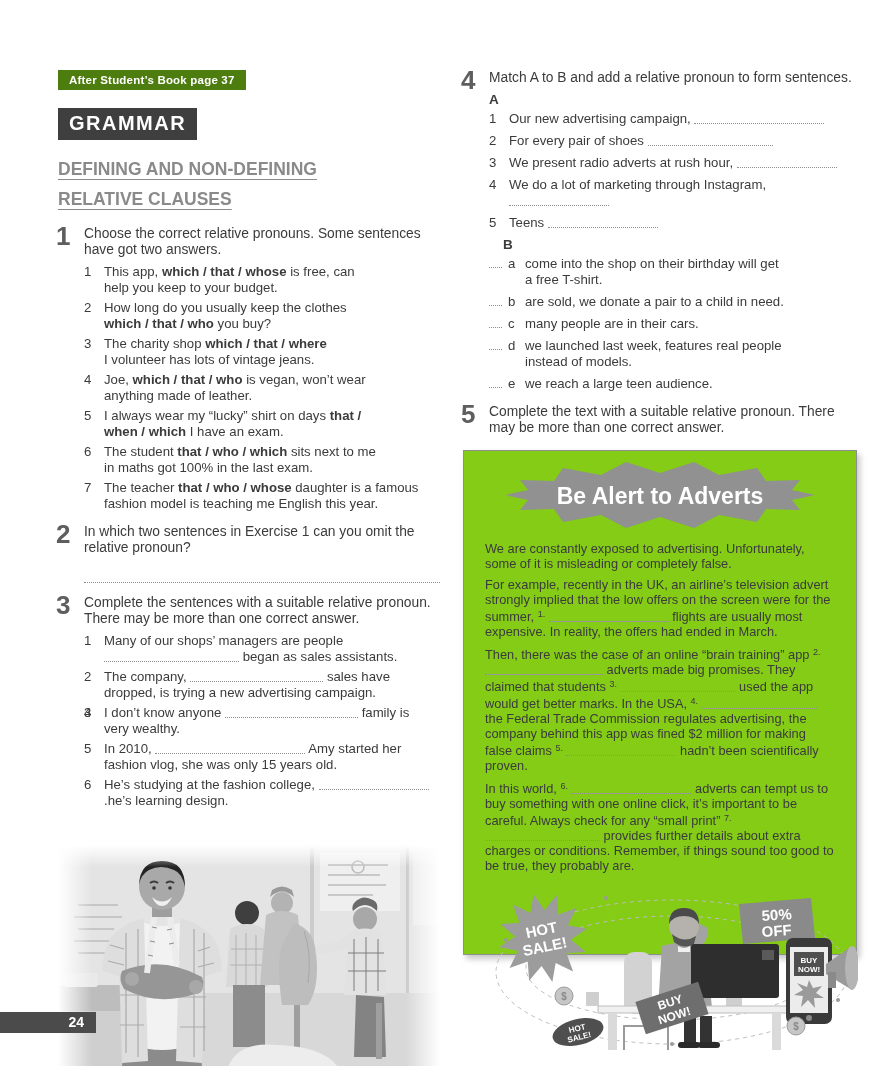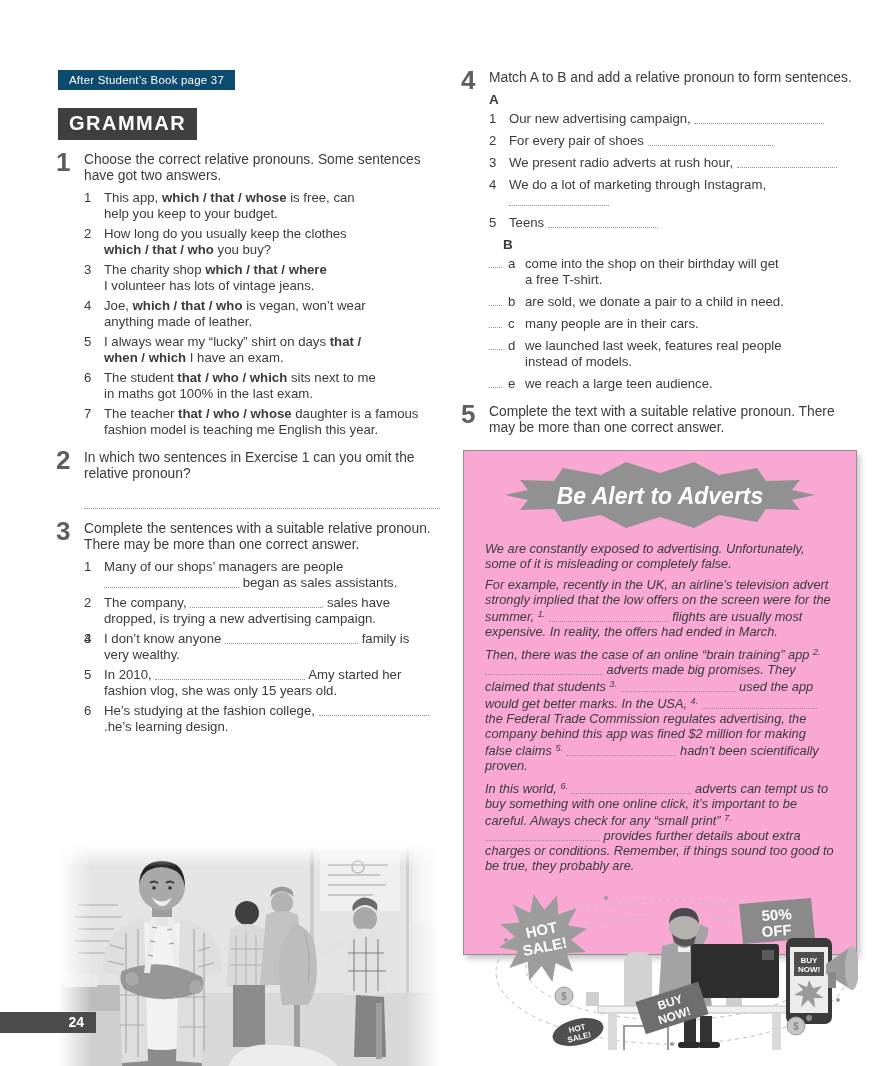--- a/index.html
+++ b/index.html
@@ -1,20 +1,20 @@
 <!DOCTYPE html>
 <html><head>
 <meta charset="utf-8">
 <style>
   html,body{margin:0;padding:0;background:#fff;}
   .page{position:relative;width:880px;height:1066px;background:#fff;overflow:hidden;
         font-family:"Liberation Sans",sans-serif;color:#3b3b3b;}
   .left-col{position:absolute;left:58px;top:70px;width:384px;}
   .right-col{position:absolute;left:463px;top:70px;width:394px;}
-  .tag{display:inline-block;background:#0c4a6e;color:#fff;font-weight:normal;font-size:11.5px;
+  .tag{display:inline-block;background:#4d7c0f;color:#fff;font-weight:bold;font-size:11.5px;
        padding:4px 11px;letter-spacing:.2px;}
   .grammar{display:inline-block;background:#3f3f3f;color:#fff;font-weight:bold;font-size:20px;
        letter-spacing:1.5px;padding:4px 11px 5px;margin-top:18px;}
   .topic{margin:14px 0 0;font-size:17.5px;font-weight:bold;color:#8a8a8a;line-height:30px;}
   .topic .u{text-decoration:underline;text-underline-offset:4px;}
   .ex{position:relative;padding-left:26px;margin-top:12px;}
   .ex:first-child{margin-top:0;}
   .ex-num{position:absolute;left:-2px;top:-5px;font-size:26px;font-weight:bold;color:#5e5e5e;}
   .ex-inst{margin:0 0 6px;font-size:13.8px;line-height:16px;font-weight:normal;color:#3b3b3b;}
   .items{list-style:none;margin:0;padding:0;}
@@ -23,22 +23,22 @@
   .b{font-weight:bold;}
   .blank{display:inline-block;border-bottom:1.3px dotted #8f8f8f;height:11px;vertical-align:-1px;}
   .sup{font-size:9px;vertical-align:4px;}
   .answer-line{margin:16px 0 2px;border-bottom:1.3px dotted #8f8f8f;height:10px;width:356px;}
   .ab-label{font-weight:bold;font-size:13.5px;margin:2px 0 4px 0;}
   .ab-label.bl{margin-left:14px;margin-top:6px;}
   .items-b .item{padding-left:36px;margin-bottom:4px;}
   .items-b .b-ans{position:absolute;left:0;top:0;width:13px;}
   .items-b .item-l{position:absolute;left:19px;top:0;}
   .ex4 .item{margin-bottom:6px;}
-  .advert-box{margin-top:14px;background:#f9a8d4;border:1px solid #8f8f8f;min-height:505px;
-      box-shadow:3px 4px 6px rgba(0,0,0,.22);padding:0 13px 10px;box-sizing:border-box;font-style:italic;}
+  .advert-box{margin-top:14px;background:#84cc16;border:1px solid #8f8f8f;min-height:505px;
+      box-shadow:3px 4px 6px rgba(0,0,0,.22);padding:0 13px 10px;box-sizing:border-box;}
   .starburst-wrap{text-align:center;margin:8px 0 4px;}
   .box-p{margin:6px 8px;font-size:12.8px;line-height:15px;}
   .photo-wrap{position:absolute;left:58px;top:845px;width:382px;height:221px;}
   .photo-wrap svg{display:block;}
   .fade{position:absolute;top:0;height:100%;width:34px;pointer-events:none;}
   .fade.l{left:0;background:linear-gradient(to right,#fff,rgba(255,255,255,0));}
   .fade.r{right:0;background:linear-gradient(to left,#fff,rgba(255,255,255,0));}
   .fade.t{left:0;top:0;width:100%;height:22px;background:linear-gradient(to bottom,#fff,rgba(255,255,255,0));}
   .page-num-bar{position:absolute;left:0;top:1012px;width:96px;height:21px;background:#4b4b4b;
       color:#fff;font-weight:bold;font-size:14px;line-height:21px;text-align:right;
@@ -47,20 +47,24 @@
   svg text{font-family:"Liberation Sans",sans-serif;}
 </style>
 </head>
 <body>
 
 <div class="page">
 
   <div class="left-col">
     <div class="tag">After Student’s Book page 37</div><br>
     <div class="grammar">GRAMMAR</div>
+    <div class="topic">
+      <span class="u">DEFINING AND NON-DEFINING</span><br>
+      <span class="u">RELATIVE CLAUSES</span>
+    </div>
 
     <section class="ex">
       <span class="ex-num">1</span>
       <h3 class="ex-inst">Choose the correct relative pronouns. Some sentences have got two answers.</h3>
       <ol class="items">
         <li class="item"><span class="item-n">1</span><span class="item-t"><span>This app, </span><span class="b">which / that / whose</span><span> is free, can</span><br><span>help you keep to your budget.</span></span></li>
         <li class="item"><span class="item-n">2</span><span class="item-t"><span>How long do you usually keep the clothes</span><br><span class="b">which / that / who</span><span> you buy?</span></span></li>
         <li class="item"><span class="item-n">3</span><span class="item-t"><span>The charity shop </span><span class="b">which / that / where</span><br><span>I volunteer has lots of vintage jeans.</span></span></li>
         <li class="item"><span class="item-n">4</span><span class="item-t"><span>Joe, </span><span class="b">which / that / who</span><span> is vegan, won’t wear</span><br><span>anything made of leather.</span></span></li>
         <li class="item"><span class="item-n">5</span><span class="item-t"><span>I always wear my “lucky” shirt on days </span><span class="b">that /</span><br><span class="b">when / which</span><span> I have an exam.</span></span></li>

